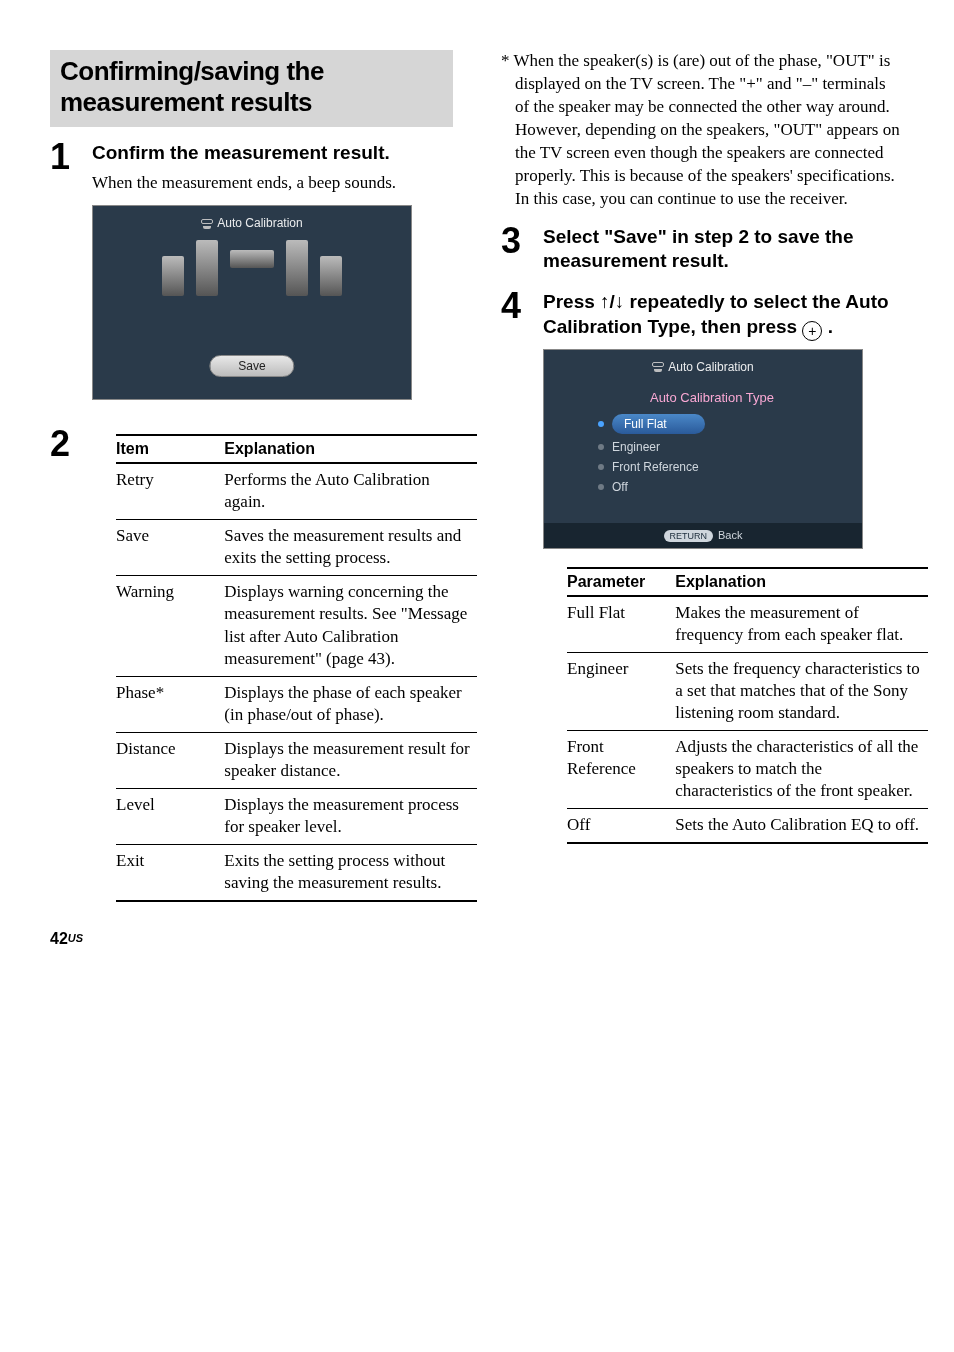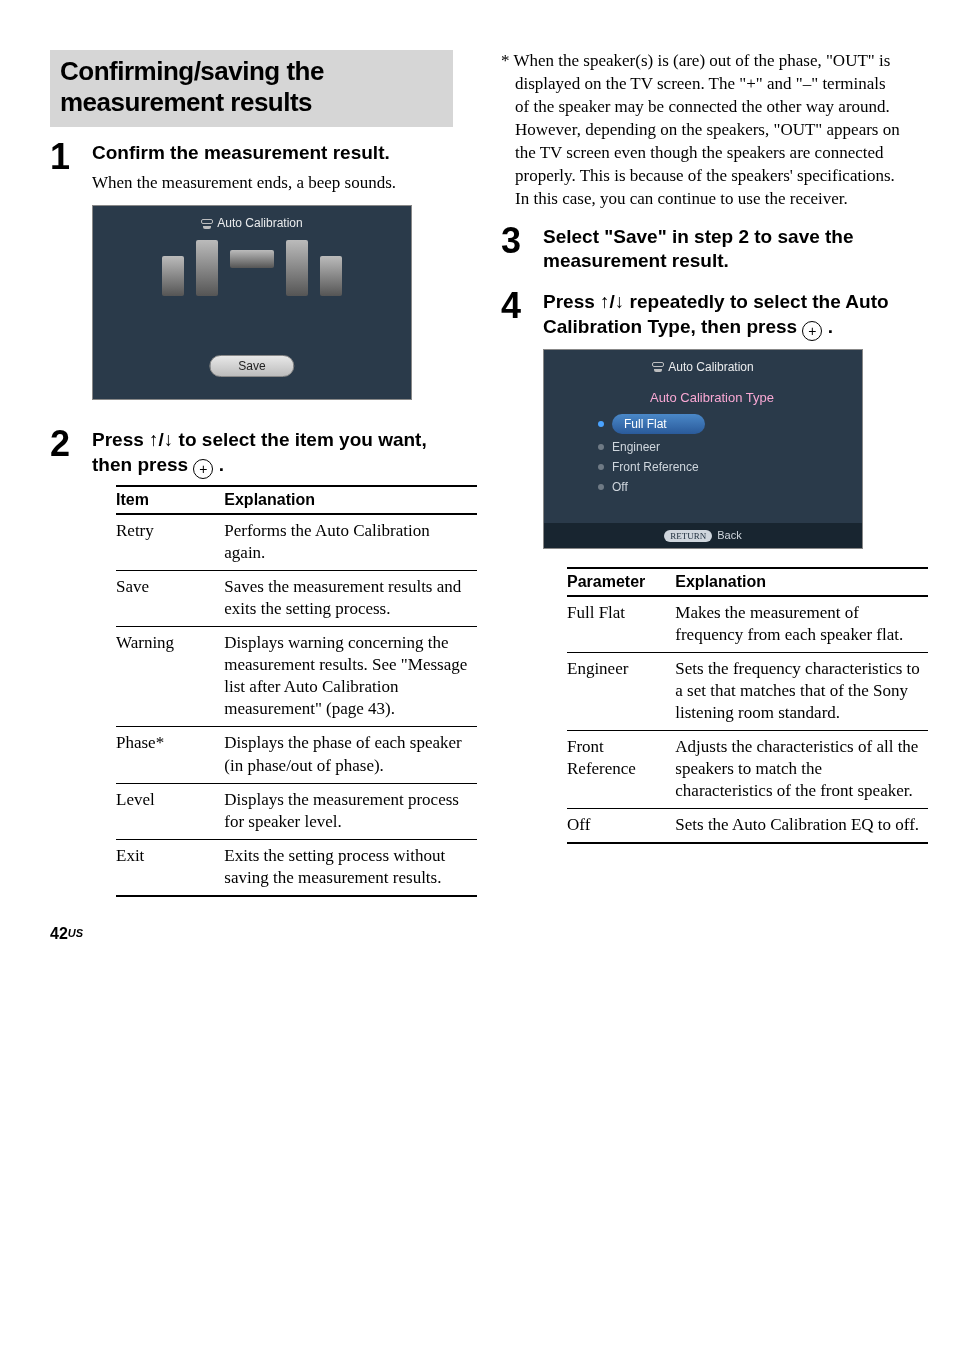--- a/index.html
+++ b/index.html
@@ -142,21 +142,21 @@
     font-size:12px;padding:3px 38px 3px 12px;
   }
   .ss-footer{
     margin-top:auto;
     background:#182530;
     font-size:11px;
     padding:6px 10px;
     color:#cfd6dd;
   }
   .ret-btn{
-    display:inline-block;background:#cfd6dd;color:#20303f;border-radius:9px;font-size:9px;padding:1px 6px;margin-right:5px;font-family:Liberation Serif, serif;
+    display:inline-block;background:#cfd6dd;color:#20303f;border-radius:9px;font-size:9px;padding:1px 6px;margin-right:5px;
   }
 
   table.data {
     width: 100%;
     border-collapse: collapse;
     font-size: 17px;
     margin-top: 6px;
     margin-left: 24px;
   }
   table.data th {
@@ -236,23 +236,20 @@
             <div class="spk small"></div>
           </div>
           <div class="save-btn">Save</div>
         </div>
       </div>
     </div>
 
     <div class="step">
       <div class="step-num">2</div>
       <div class="step-body">
-        <div class="step-heading">
-          <span class="arrow">Press ↑/↓ to select the item you want, then press </span><span class="plus-icon">+</span><span> .</span>
-        </div>
 
         <table class="data">
           <thead>
             <tr>
               <th>Item</th>
               <th>Explanation</th>
             </tr>
           </thead>
           <tbody>
             <tr>
@@ -263,20 +260,24 @@
                 <td>Save</td>
                 <td>Saves the measurement results and exits the setting process.</td>
               </tr>
             <tr>
                 <td>Warning</td>
                 <td>Displays warning concerning the measurement results. See "Message list after Auto Calibration measurement" (page 43).</td>
               </tr>
             <tr>
                 <td>Phase*</td>
                 <td>Displays the phase of each speaker (in phase/out of phase).</td>
+              </tr>
+            <tr>
+                <td>Distance</td>
+                <td>Displays the measurement result for speaker distance.</td>
               </tr>
             <tr>
                 <td>Level</td>
                 <td>Displays the measurement process for speaker level.</td>
               </tr>
             <tr>
                 <td>Exit</td>
                 <td>Exits the setting process without saving the measurement results.</td>
               </tr>
           </tbody>

